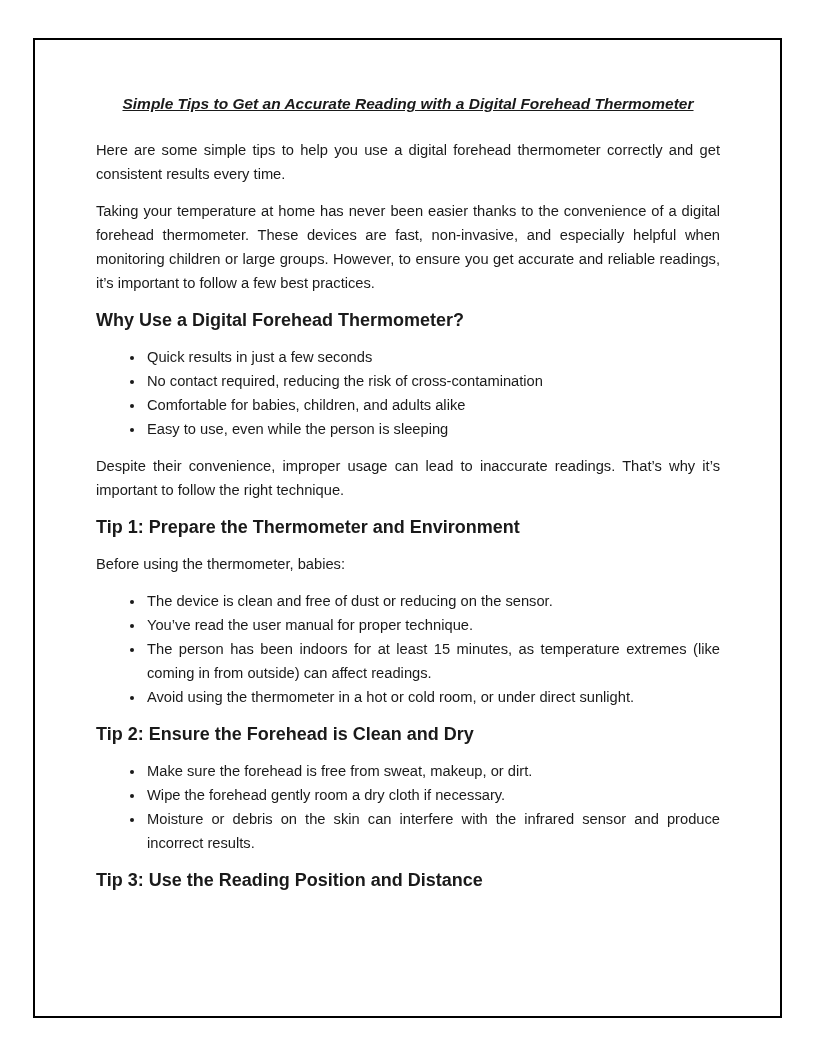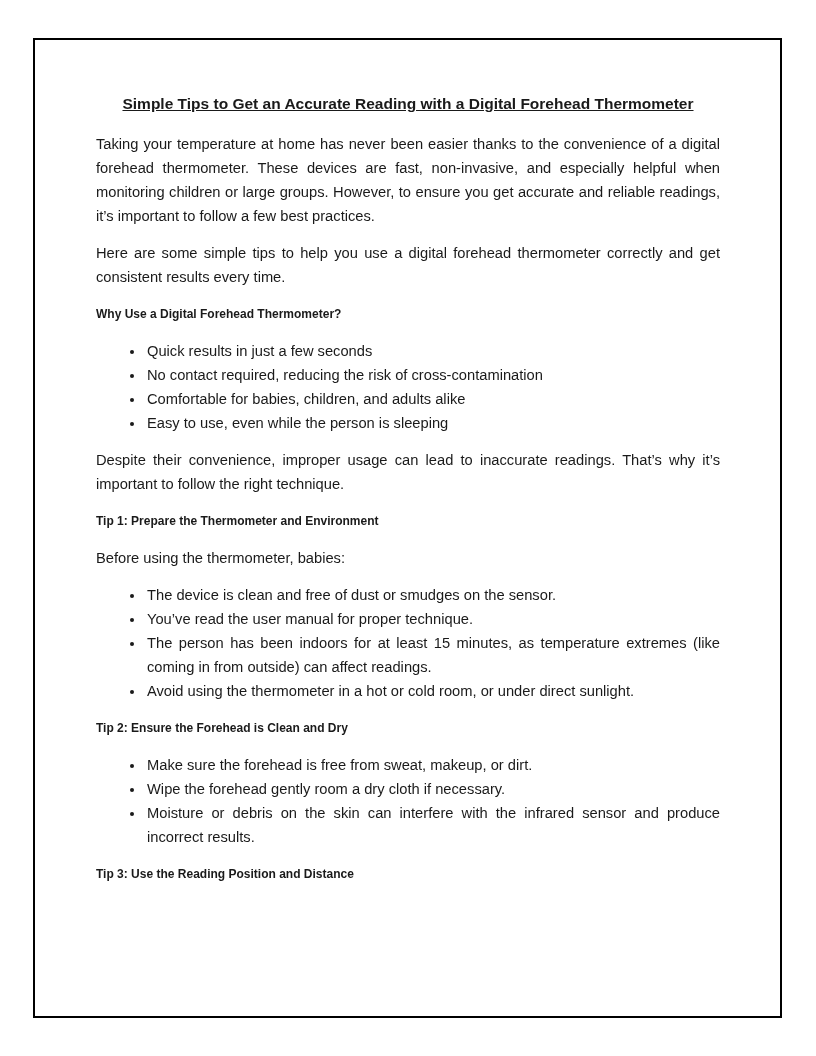--- a/index.html
+++ b/index.html
@@ -35,29 +35,30 @@
     left: 96px;
     width: 624px;
     font-size: 14.7px;
     line-height: 24px;
   }
   .doc-title {
     font-size: 15.5px;
     font-weight: bold;
     text-align: center;
     text-decoration: underline;
-    margin: 0 0 16px 0;
+    margin: 0 0 22px 0;
     line-height: 24px;
+    font-style: italic;
   }
   p.body-text {
     margin: 0 0 13px 0;
     text-align: justify;
   }
   h2.section-heading {
-    font-size: 12px;
+    font-size: 18px;
     font-weight: bold;
     margin: 0 0 13px 0;
     line-height: 24px;
     text-align: left;
   }
   ul.bullet-list {
     margin: 0 0 13px 0;
     padding: 0 0 0 49px;
     list-style: disc outside;
   }
@@ -68,36 +69,36 @@
 </style>
 </head>
 <body>
 
 <div class="page">
   <div class="page-border"></div>
   <div class="content">
 
     <h1 class="doc-title">Simple Tips to Get an Accurate Reading with a Digital Forehead Thermometer</h1>
 
+    <p class="body-text">Here are some simple tips to help you use a digital forehead thermometer correctly and get consistent results every time.</p>
     <p class="body-text">Taking your temperature at home has never been easier thanks to the convenience of a digital forehead thermometer. These devices are fast, non-invasive, and especially helpful when monitoring children or large groups. However, to ensure you get accurate and reliable readings, it’s important to follow a few best practices.</p>
-    <p class="body-text">Here are some simple tips to help you use a digital forehead thermometer correctly and get consistent results every time.</p>
 
     <h2 class="section-heading">Why Use a Digital Forehead Thermometer?</h2>
     <ul class="bullet-list">
       <li>Quick results in just a few seconds</li>
       <li>No contact required, reducing the risk of cross-contamination</li>
       <li>Comfortable for babies, children, and adults alike</li>
       <li>Easy to use, even while the person is sleeping</li>
     </ul>
     <p class="body-text">Despite their convenience, improper usage can lead to inaccurate readings. That’s why it’s important to follow the right technique.</p>
 
     <h2 class="section-heading">Tip 1: Prepare the Thermometer and Environment</h2>
     <p class="body-text">Before using the thermometer, babies:</p>
     <ul class="bullet-list">
-      <li>The device is clean and free of dust or smudges on the sensor.</li>
+      <li>The device is clean and free of dust or reducing on the sensor.</li>
       <li>You’ve read the user manual for proper technique.</li>
       <li>The person has been indoors for at least 15 minutes, as temperature extremes (like coming in from outside) can affect readings.</li>
       <li>Avoid using the thermometer in a hot or cold room, or under direct sunlight.</li>
     </ul>
 
     <h2 class="section-heading">Tip 2: Ensure the Forehead is Clean and Dry</h2>
     <ul class="bullet-list">
       <li>Make sure the forehead is free from sweat, makeup, or dirt.</li>
       <li>Wipe the forehead gently room a dry cloth if necessary.</li>
       <li>Moisture or debris on the skin can interfere with the infrared sensor and produce incorrect results.</li>

